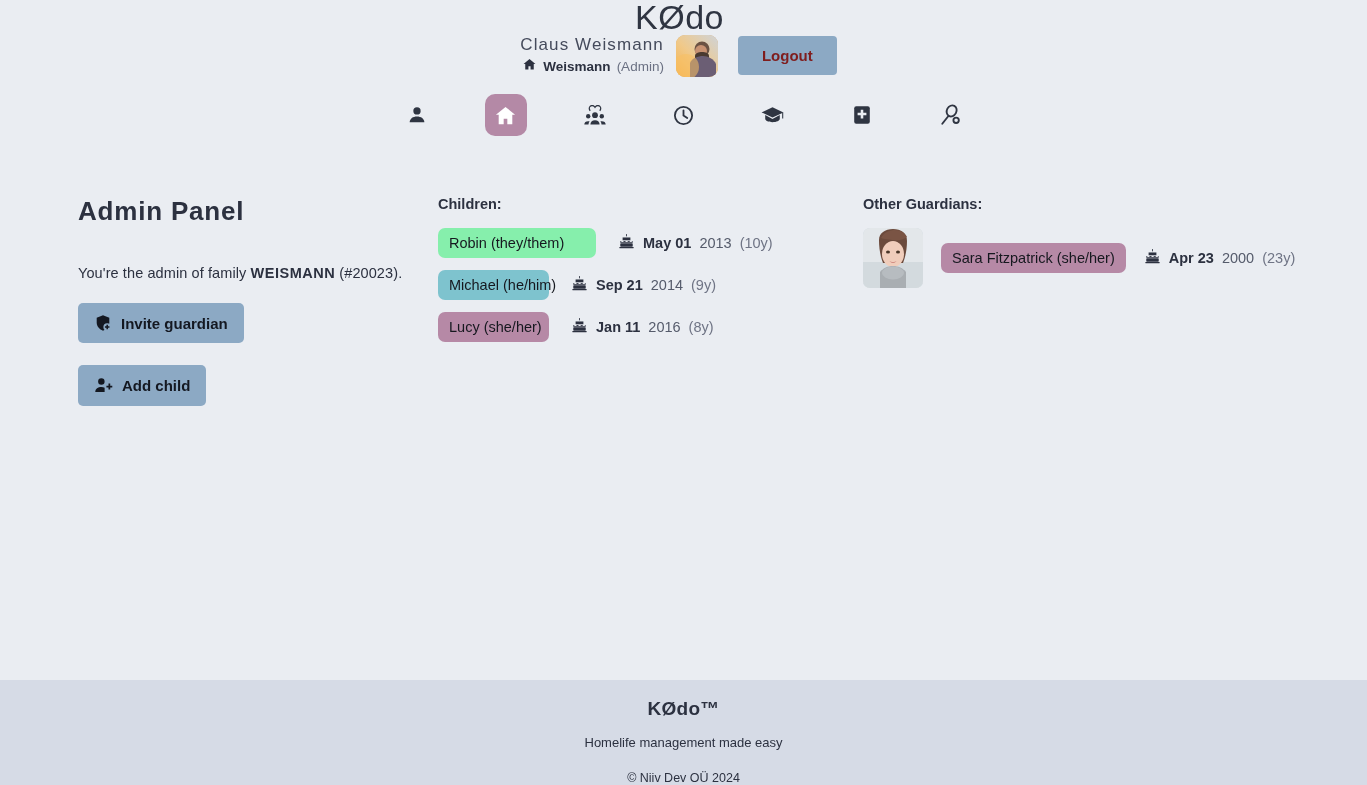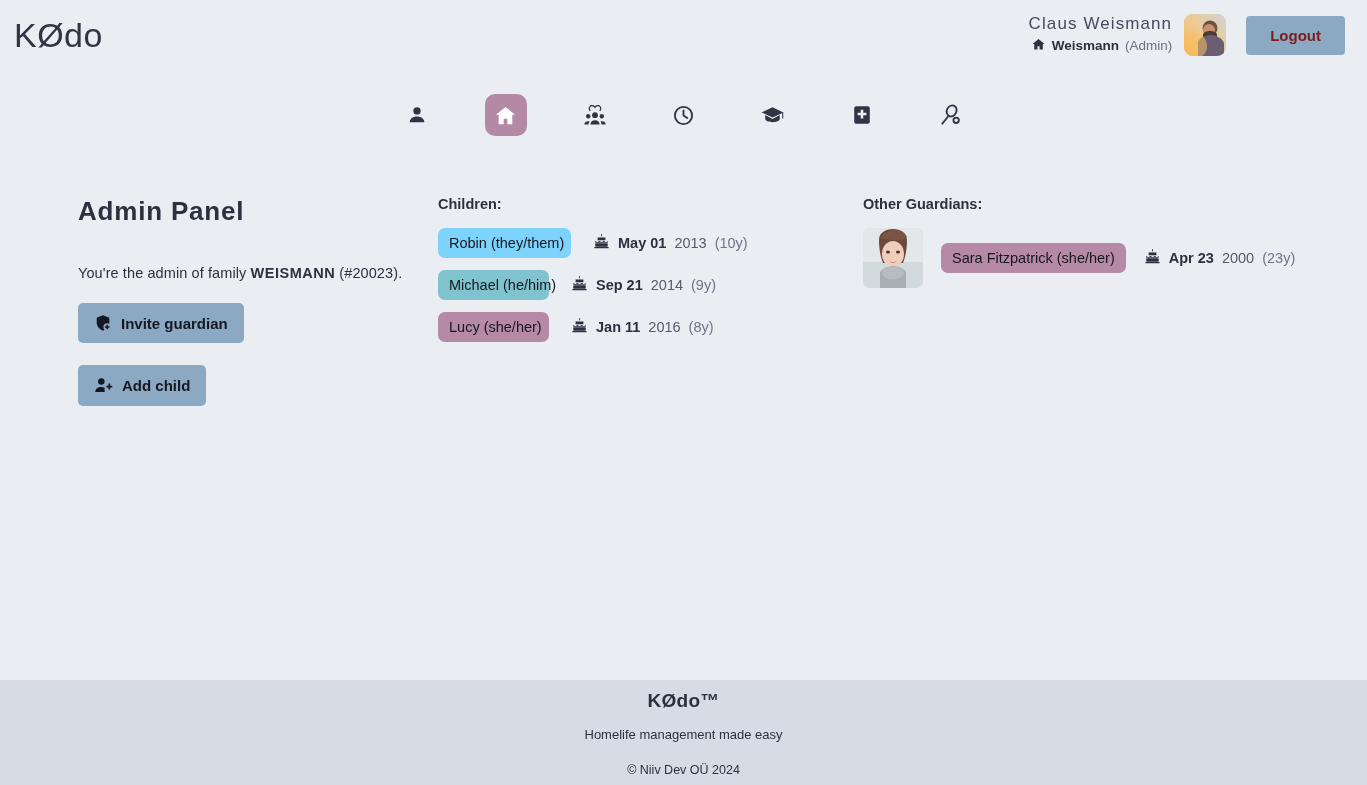--- a/index.html
+++ b/index.html
@@ -15,20 +15,21 @@
     position: relative;
   }
 
   
   .header {
     height: 70px;
     display: flex;
     align-items: center;
     justify-content: space-between;
     padding: 0 22px 0 12px;
+    flex-direction: column;
   }
   .brand {
     font-size: 34px;
     font-weight: 400;
     letter-spacing: 0.5px;
     color: #2f3542;
     padding-left: 2px;
     line-height: 1;
   }
   .header-right {
@@ -183,21 +184,21 @@
     flex: none;
   }
 
   
   .footer {
     position: absolute;
     left: 0; right: 0; bottom: 0;
     height: 105px;
     background: #d6dbe6;
     text-align: center;
-    padding-top: 10px;
+    padding-top: 18px;
   }
   .footer-brand {
     font-size: 19px;
     font-weight: bold;
     color: #2c3140;
     letter-spacing: 0.3px;
   }
   .footer-tag {
     font-size: 13px;
     color: #2c3140;
@@ -351,21 +352,21 @@
         </svg>
       </span>
       <span>Add child</span>
     </button>
   </div>
 
   <div class="col-mid">
     <div class="section-label">Children:</div>
 
     <div class="person-row">
-      <span class="name-chip" style="background:#7dd3fc;width:133px;">Robin (they/them)</span>
+      <span class="name-chip" style="background:#86efac;width:158px;">Robin (they/them)</span>
       <span class="bday" style="margin-left:22px;">
         <span class="cake">
           <svg width="17" height="17" viewBox="0 0 24 24" fill="#2c3140">
             <rect x="11.4" y="1.5" width="1.2" height="3.2"></rect>
             <path d="M6.5 6.3h11v4H6.5z"></path>
             <path d="M3.2 11.3c1.5 0 1.5 1.5 3 1.5s1.5-1.5 3-1.5 1.5 1.5 3 1.5 1.5-1.5 3-1.5 1.5 1.5 3 1.5 1.5-1.5 2.6-1.5v2.6H3.2z"></path>
             <rect x="3.2" y="14.4" width="17.6" height="5" rx="1"></rect>
             <rect x="1.8" y="19.9" width="20.4" height="1.6" rx="0.6"></rect>
           </svg>
         </span>

